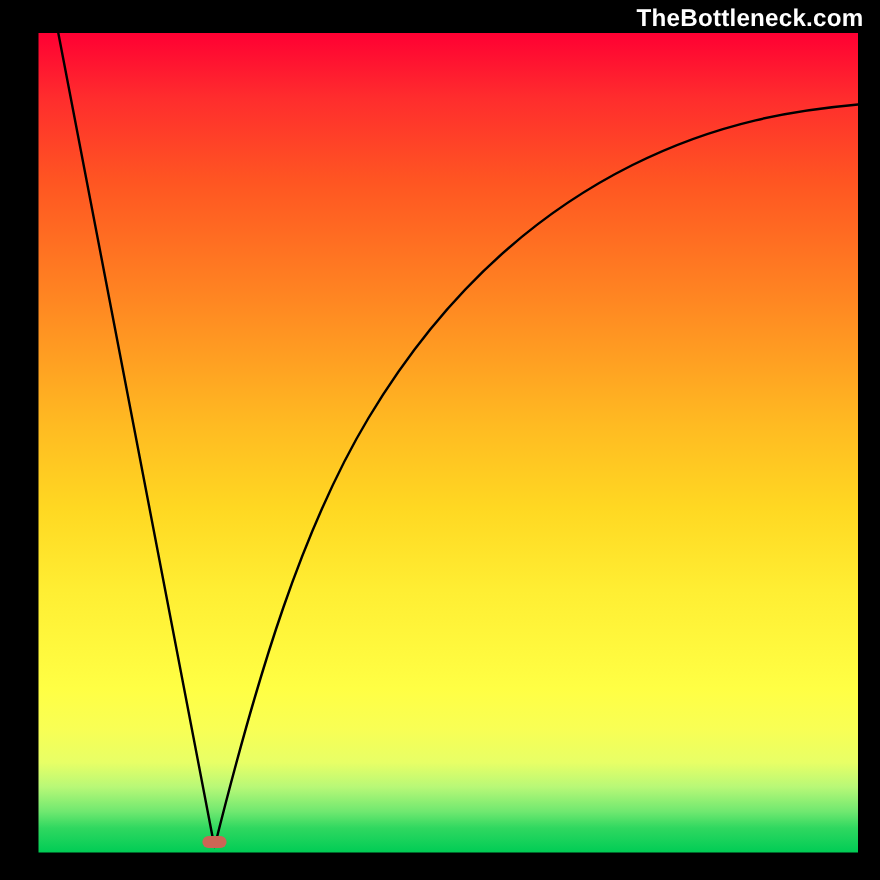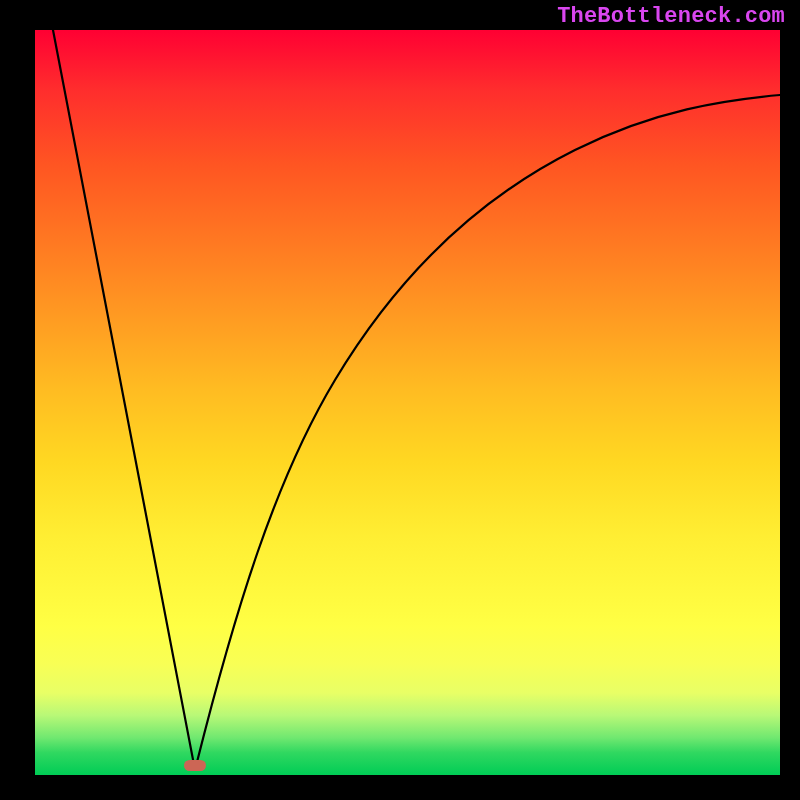--- a/index.html
+++ b/index.html
@@ -31,24 +31,24 @@
       #b8f877 92%,
       #70e870 95%,
       #30d860 97%,
       #00cc55 100%
     );
   }
   .watermark {
     position: absolute;
     top: 4px;
     right: 15px;
-    font-family: Liberation Mono, monospace;
+    font-family: Liberation Sans, sans-serif;
     font-size: 22px;
     font-weight: 600;
-    color: #d946ef;
+    color: #ffffff;
     letter-spacing: 0.2px;
   }
   .curve {
     position: absolute;
     left: 0; top: 0;
     pointer-events: none;
   }
   .marker {
     position: absolute;
     width: 22px;

